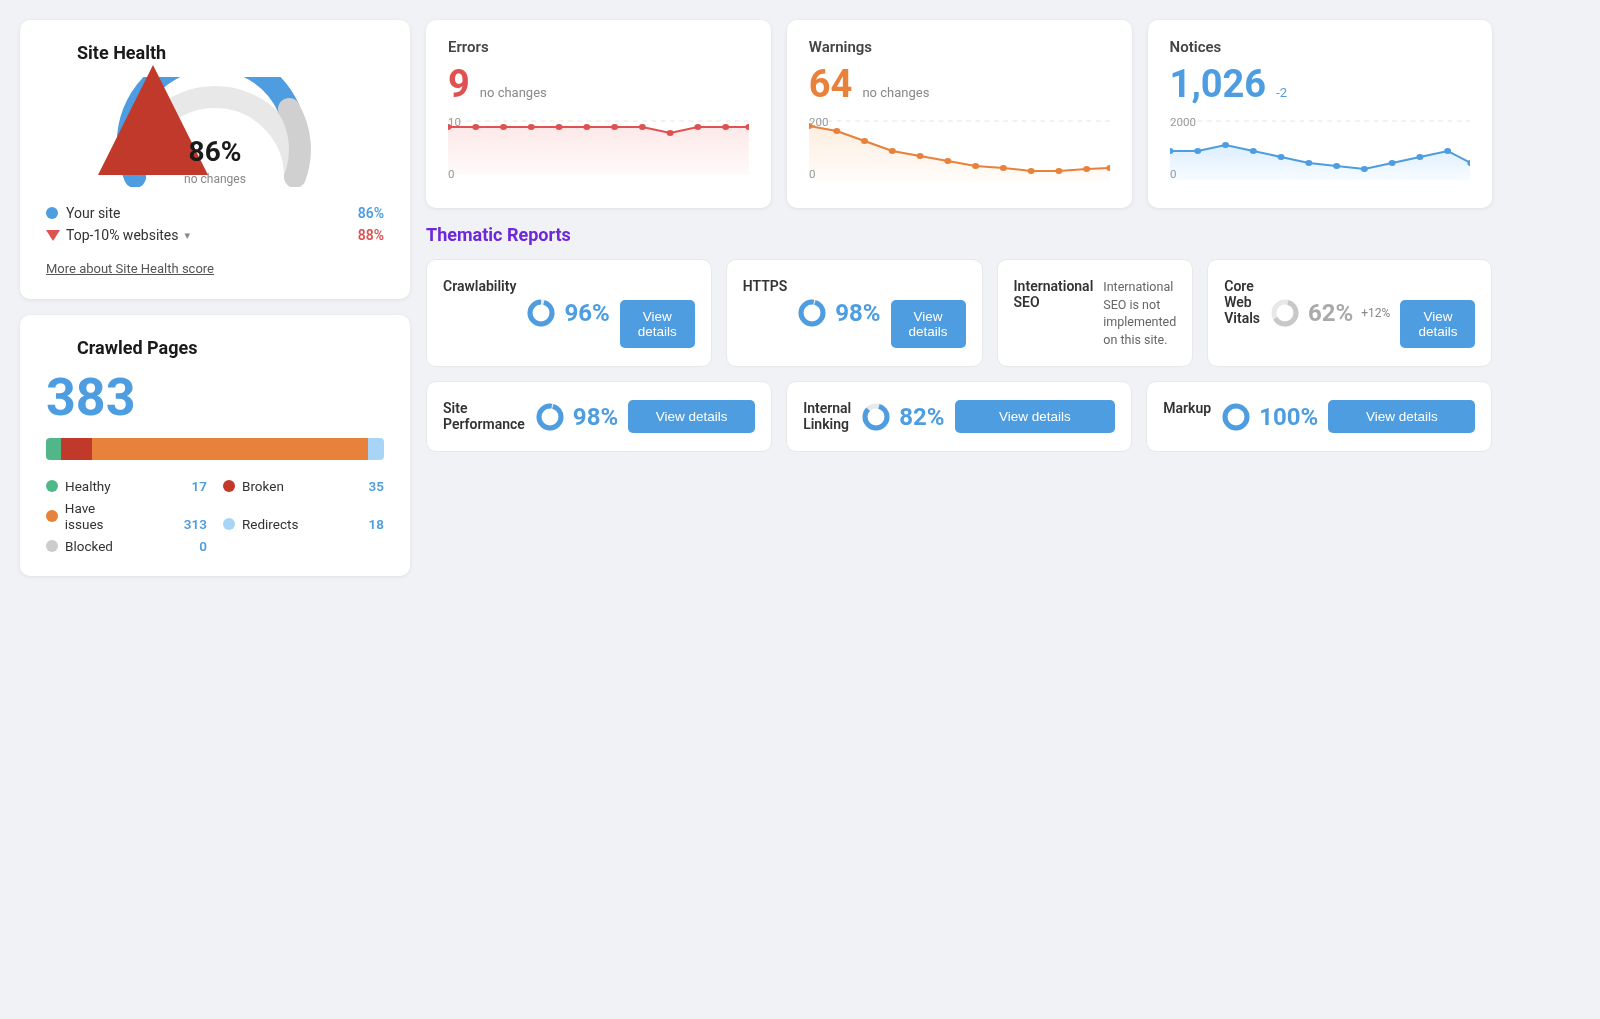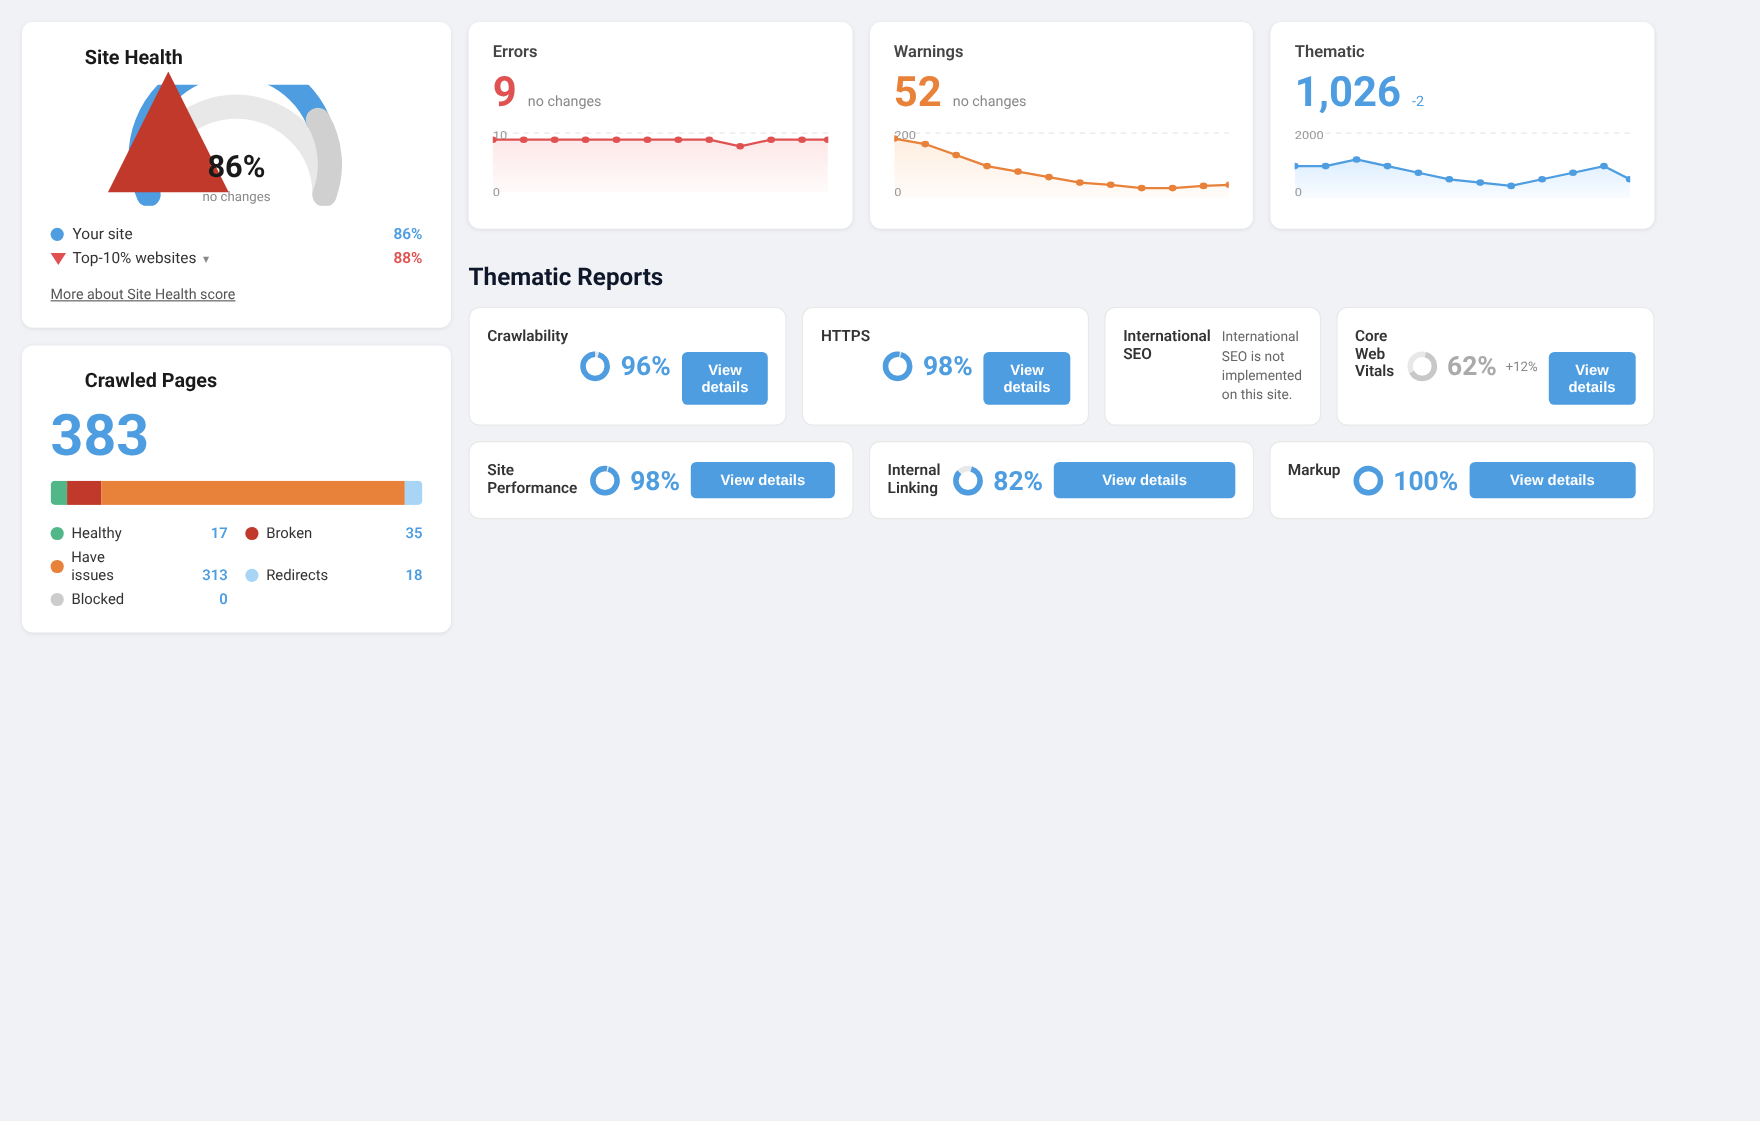--- a/index.html
+++ b/index.html
@@ -199,25 +199,24 @@
       color: #888;
     }
     .metric-change-neg { color: #4d9de0; }
     .mini-chart {
       width: 100%;
       height: 70px;
     }
 
     
     .thematic-title {
-      font-size: 22px;
+      font-size: 18px;
       font-weight: 700;
-      color: #0f172a;
+      color: #6d28d9;
       margin-bottom: 14px;
-      margin-top: 16px;
     }
     .reports-grid {
       display: grid;
       grid-template-columns: repeat(4, 1fr);
       gap: 14px;
       margin-bottom: 14px;
     }
     .report-card {
       background: #fff;
       border-radius: 10px;
@@ -252,21 +251,21 @@
       color: #666;
       line-height: 1.4;
     }
     .view-btn {
       background: #4d9de0;
       color: #fff;
       border: none;
       border-radius: 5px;
       padding: 9px 18px;
       font-size: 13.5px;
-      font-weight: 700;
+      font-weight: 400;
       cursor: pointer;
       margin-top: auto;
       width: 100%;
     }
   </style>
 </head>
 <body>
 
 <div class="dashboard">
 
@@ -399,21 +398,21 @@
           <circle cx="192" cy="17" r="3" fill="#e05252"></circle>
           <circle cx="216" cy="11" r="3" fill="#e05252"></circle>
           <circle cx="240" cy="11" r="3" fill="#e05252"></circle>
           <circle cx="260" cy="11" r="3" fill="#e05252"></circle>
         </svg>
       </div>
 
       <div class="metric-card">
         <div class="metric-title">Warnings</div>
         <div class="metric-value-row">
-          <span class="metric-big metric-big-orange">52</span>
+          <span class="metric-big metric-big-orange">64</span>
           <span class="metric-change">no changes</span>
         </div>
         <svg class="mini-chart" viewBox="0 0 260 70" preserveAspectRatio="none">
           <defs>
             <linearGradient id="warnFill" x1="0" y1="0" x2="0" y2="1">
               <stop offset="0%" stop-color="#fdeee0" stop-opacity="1"></stop>
               <stop offset="100%" stop-color="#fdeee0" stop-opacity="0.2"></stop>
             </linearGradient>
           </defs>
 
@@ -431,21 +430,21 @@
           <circle cx="144" cy="50" r="3" fill="#e8813a"></circle>
           <circle cx="168" cy="52" r="3" fill="#e8813a"></circle>
           <circle cx="192" cy="55" r="3" fill="#e8813a"></circle>
           <circle cx="216" cy="55" r="3" fill="#e8813a"></circle>
           <circle cx="240" cy="53" r="3" fill="#e8813a"></circle>
           <circle cx="260" cy="52" r="3" fill="#e8813a"></circle>
         </svg>
       </div>
 
       <div class="metric-card">
-        <div class="metric-title">Thematic</div>
+        <div class="metric-title">Notices</div>
         <div class="metric-value-row">
           <span class="metric-big metric-big-blue">1,026</span>
           <span class="metric-change metric-change-neg">-2</span>
         </div>
         <svg class="mini-chart" viewBox="0 0 260 70" preserveAspectRatio="none">
           <defs>
             <linearGradient id="noticeFill" x1="0" y1="0" x2="0" y2="1">
               <stop offset="0%" stop-color="#ddeeff" stop-opacity="1"></stop>
               <stop offset="100%" stop-color="#ddeeff" stop-opacity="0.2"></stop>
             </linearGradient>

